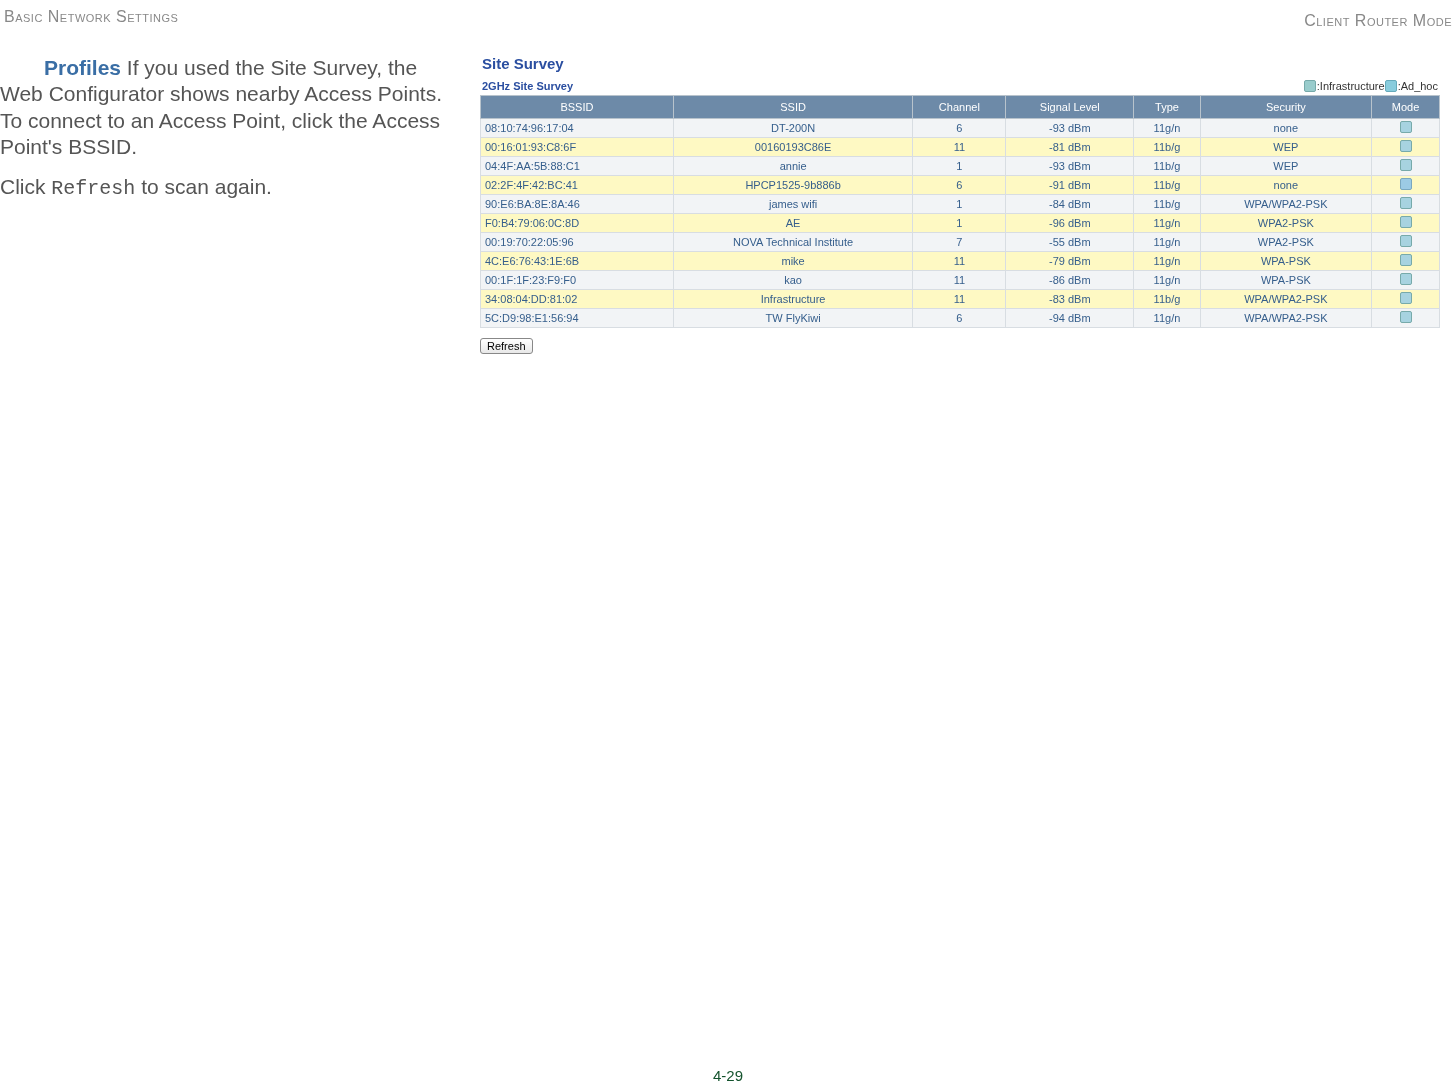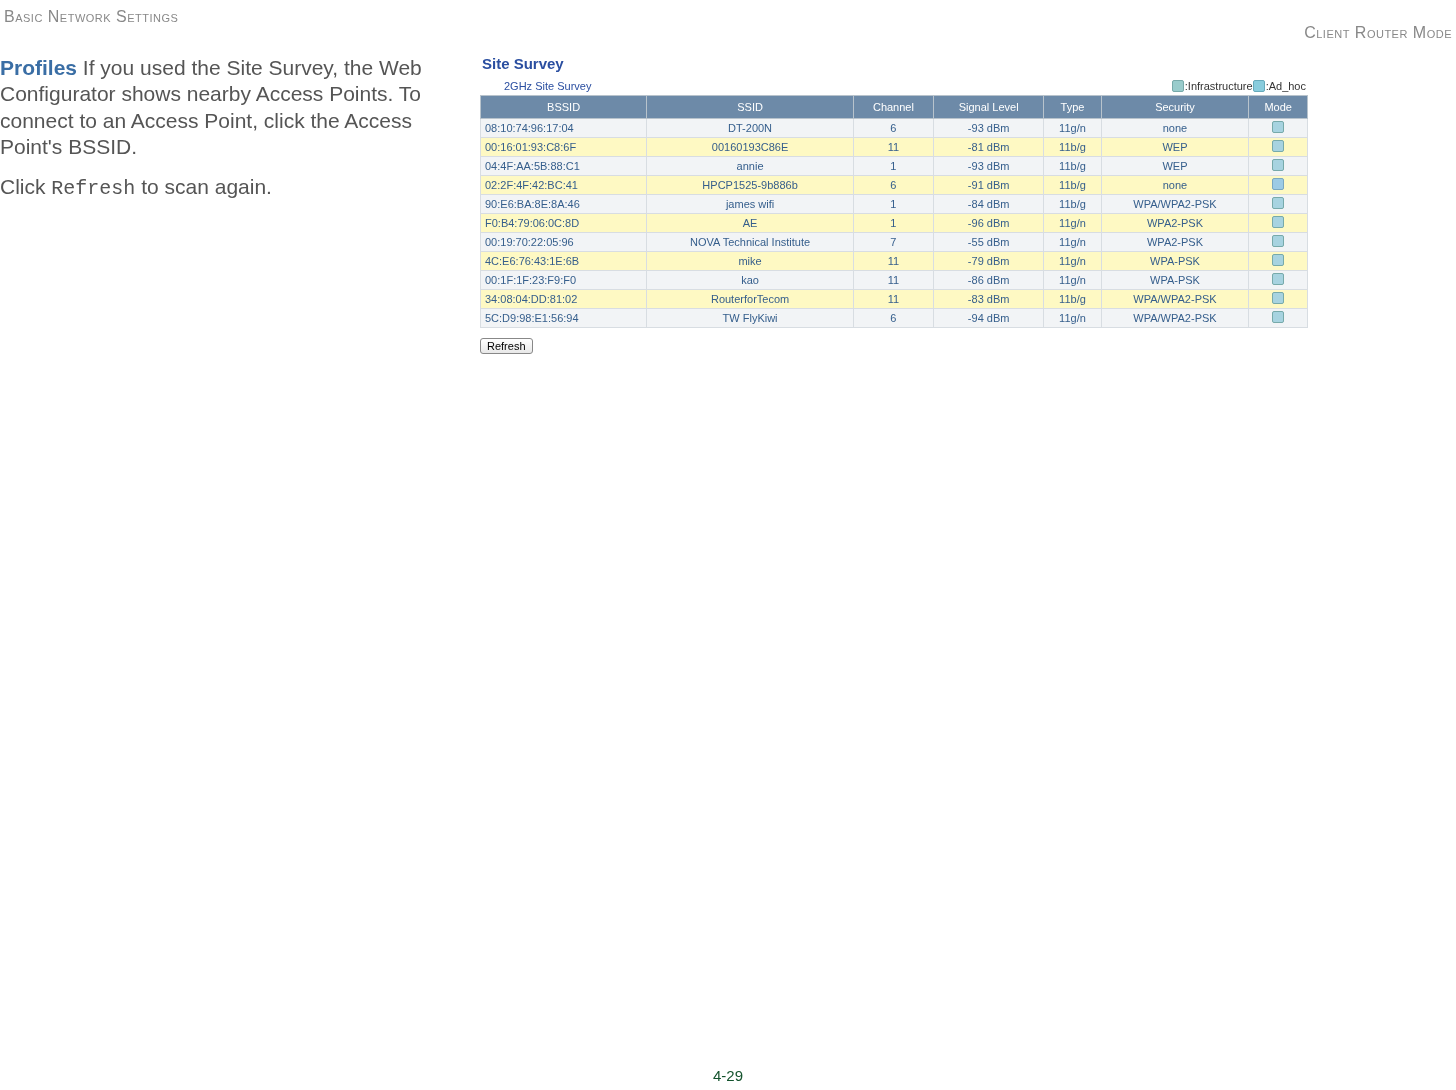--- a/index.html
+++ b/index.html
@@ -15,21 +15,21 @@
     position: absolute;
     top: 8px;
     left: 4px;
     font-variant: small-caps;
     font-size: 16px;
     color: #888;
     letter-spacing: 0.5px;
   }
   .header-right {
     position: absolute;
-    top: 24px;
+    top: 12px;
     right: 4px;
     font-variant: small-caps;
     font-size: 16px;
     color: #888;
     letter-spacing: 0.5px;
   }
   .content {
     position: absolute;
     top: 55px;
     left: 0;
@@ -39,43 +39,44 @@
   }
   .left-col {
     width: 460px;
     font-size: 21px;
     color: #555;
     line-height: 1.25;
   }
   .left-col .profiles-label {
     color: #3a6ea5;
     font-weight: bold;
+    margin-left: 44px;
   }
   .left-col p { margin-bottom: 14px; }
   .mono { font-family: "Courier New", monospace; font-size: 20px; color:#555; }
   .right-col {
-    width: 828px;
+    width: 960px;
   }
   .panel-title {
     color: #2a4ea0;
     font-weight: bold;
     font-size: 15px;
     margin-bottom: 8px;
     padding-left: 2px;
   }
   .legend-row {
     display:flex;
     align-items:center;
     justify-content:space-between;
     font-size:11px;
     color:#2a4ea0;
     margin-bottom: 3px;
     padding: 0 2px;
   }
-  .legend-row .subtitle { font-weight:normal;margin-left:22px; }
+  .legend-row .subtitle { font-weight:bold; }
   .legend-icons { display:flex; align-items:center; color:#333; }
   .legend-icons .ico {
     display:inline-block; width:12px; height:12px;
     background:#9cc; border:1px solid #7aa; border-radius:2px;
     margin-right:1px;
   }
   .legend-icons .ico2 { background:#8cd; border-color:#6ab; }
   table.survey {
     width: 100%;
     border-collapse: collapse;
@@ -239,21 +240,21 @@
             <td>00:1F:1F:23:F9:F0</td>
             <td>kao</td>
             <td>11</td>
             <td>-86 dBm</td>
             <td>11g/n</td>
             <td>WPA-PSK</td>
             <td><span class="mode-ico"></span></td>
           </tr>
           <tr class="alt">
             <td>34:08:04:DD:81:02</td>
-            <td>RouterforTecom</td>
+            <td>Infrastructure</td>
             <td>11</td>
             <td>-83 dBm</td>
             <td>11b/g</td>
             <td>WPA/WPA2-PSK</td>
             <td><span class="mode-ico"></span></td>
           </tr>
           <tr>
             <td>5C:D9:98:E1:56:94</td>
             <td>TW FlyKiwi</td>
             <td>6</td>

